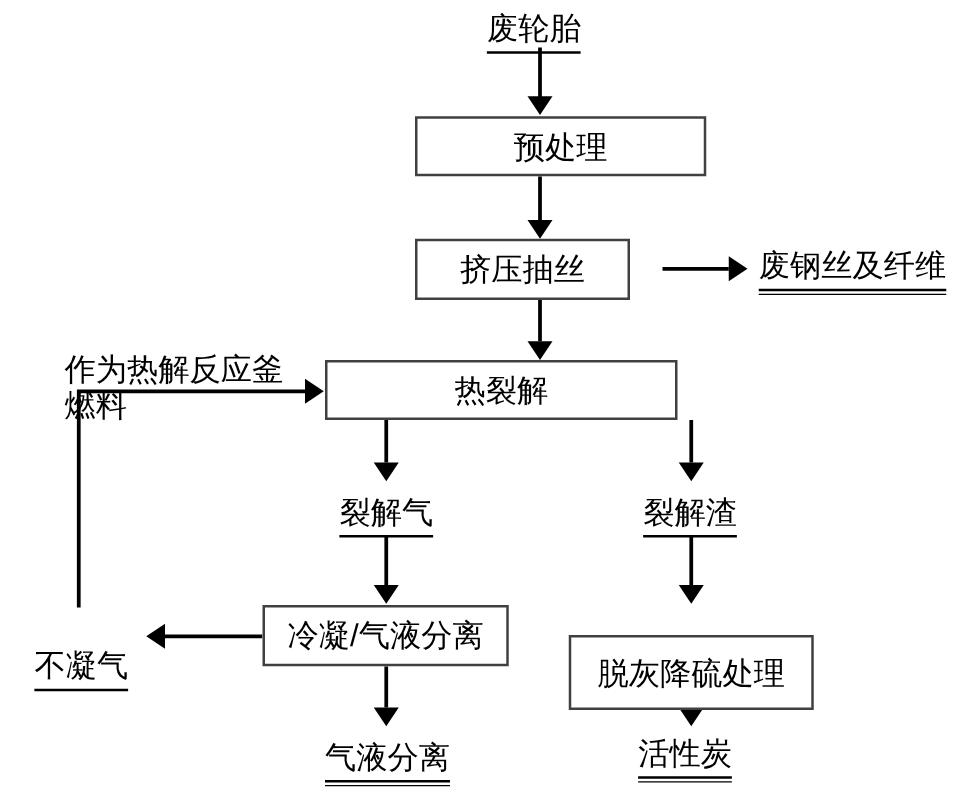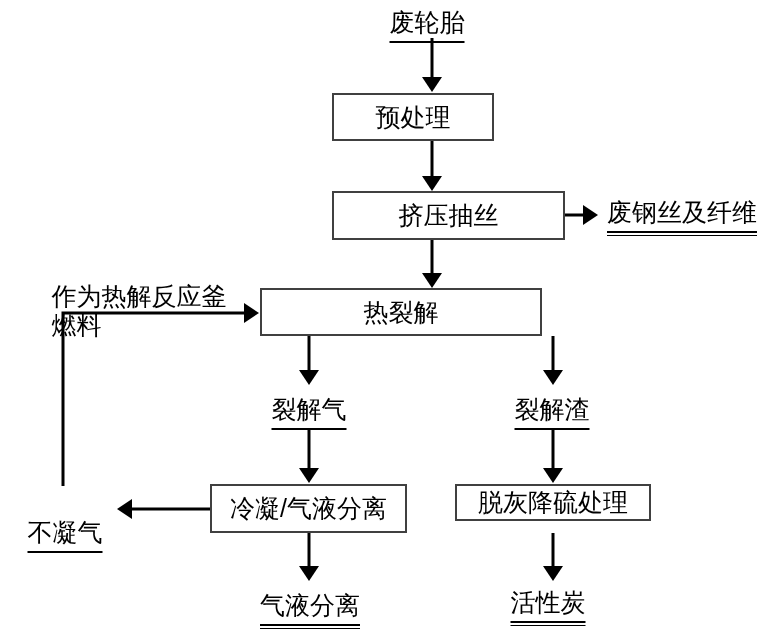--- a/index.html
+++ b/index.html
@@ -145,33 +145,33 @@
     <div class="ul ul-thick"></div>
     <div class="ul ul-thin"></div>
   </div>
 
   <div class="label" style="left:548px; top:586px;text-align:center;">
     <div>活性炭</div>
     <div class="ul ul-thick"></div>
     <div class="ul ul-thin"></div>
   </div>
 
-  <div class="box" style="left:332px; top:93px; width:162px; height:48px;">
+  <div class="box" style="left:332px; top:93px; width:233px; height:48px;">
     <span>预处理</span>
   </div>
 
-  <div class="box" style="left:332px; top:191px; width:233px; height:49px;">
+  <div class="box" style="left:332px; top:191px; width:172px; height:49px;">
     <span>挤压抽丝</span>
   </div>
 
   <div class="box" style="left:260px; top:288px; width:282px; height:48px;">
     <span>热裂解</span>
   </div>
 
   <div class="box" style="left:210px; top:484px; width:197px; height:49px;">
     <span>冷凝/气液分离</span>
   </div>
 
-  <div class="box" style="left:455px; top:484px; width:196px; height:37px;">
+  <div class="box" style="left:455px; top:508px; width:196px; height:60px;">
     <span>脱灰降硫处理</span>
   </div>
 
 </div>
 
 </body></html>

